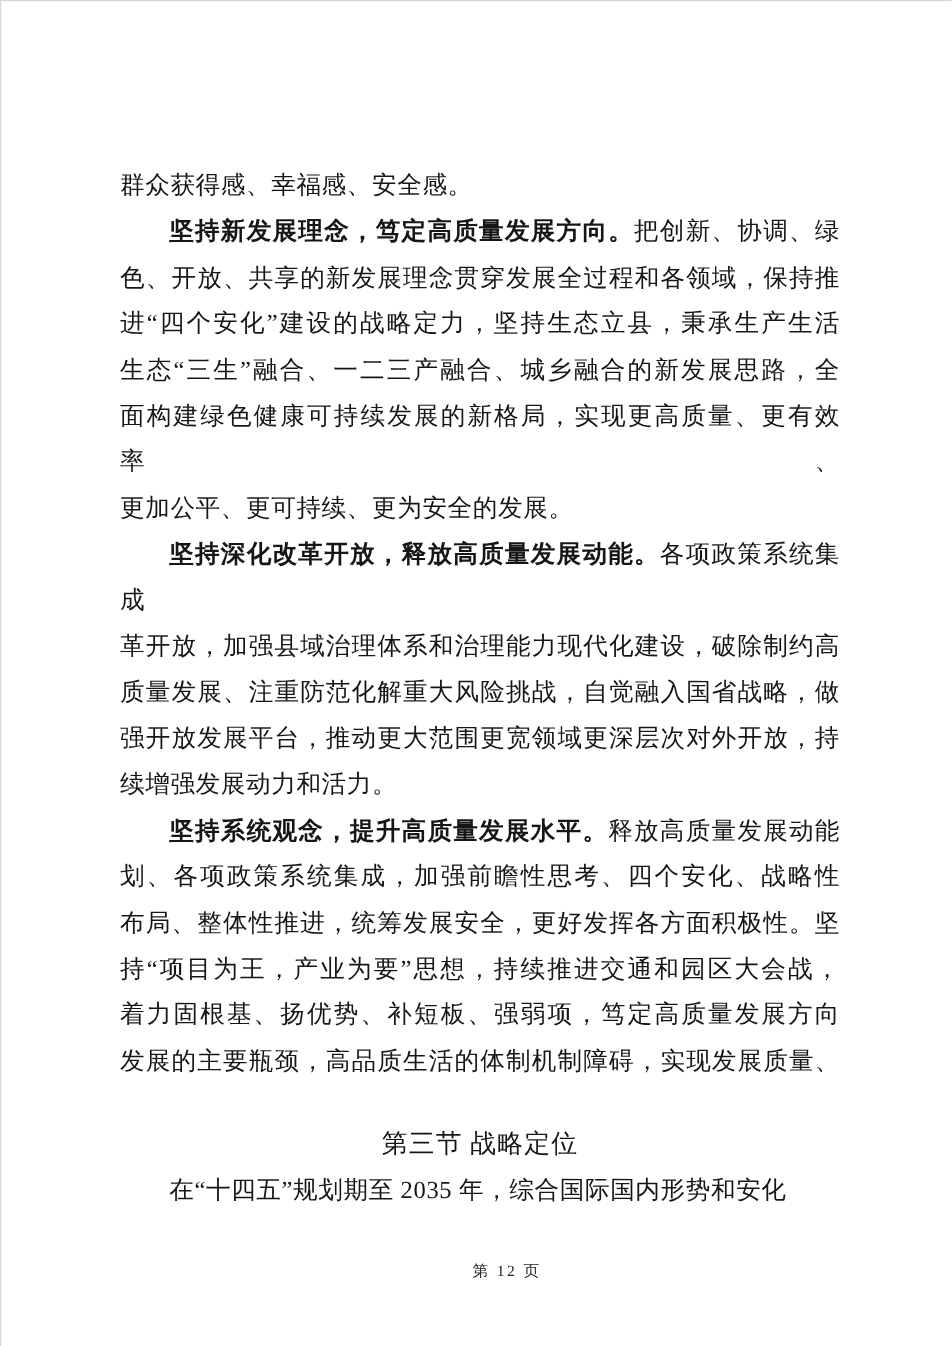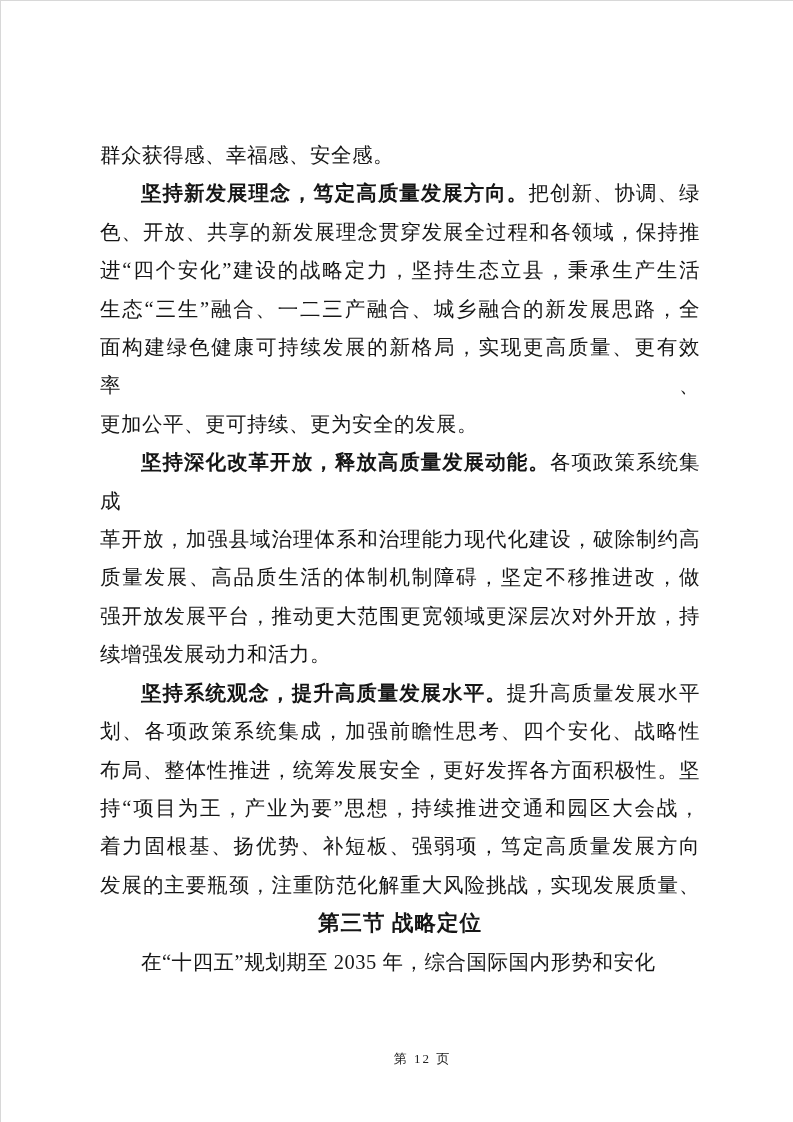--- a/index.html
+++ b/index.html
@@ -41,23 +41,24 @@
   }
   .line.indent {
     text-indent: 41px;
   }
   .b {
     font-weight: bold;
   }
   .heading {
     font-size: 21.5px;
     line-height: 38.4px;
-    font-weight: bold;
+    font-weight: normal;
     text-align: center;
     letter-spacing: 1px;
+    margin-top: 30px;
   }
   .footer {
     position: absolute;
     top: 1050px;
     left: 0;
     width: 100%;
     text-align: center;
     font-size: 13px;
     color: #222222;
     letter-spacing: 2px;
@@ -74,30 +75,30 @@
 
     <div class="line indent"><span class="b">坚持新发展理念，笃定高质量发展方向。</span><span>把创新、协调、绿</span></div>
     <div class="line"><span>色、开放、共享的新发展理念贯穿发展全过程和各领域，保持推</span></div>
     <div class="line"><span>进“四个安化”建设的战略定力，坚持生态立县，秉承生产生活</span></div>
     <div class="line"><span>生态“三生”融合、一二三产融合、城乡融合的新发展思路，全</span></div>
     <div class="line"><span>面构建绿色健康可持续发展的新格局，实现更高质量、更有效率、</span></div>
     <div class="line end"><span>更加公平、更可持续、更为安全的发展。</span></div>
 
     <div class="line indent"><span class="b">坚持深化改革开放，释放高质量发展动能。</span><span>各项政策系统集成</span></div>
     <div class="line"><span>革开放，加强县域治理体系和治理能力现代化建设，破除制约高</span></div>
-    <div class="line"><span>质量发展、高品质生活的体制机制障碍，坚定不移推进改，做</span></div>
+    <div class="line"><span>质量发展、注重防范化解重大风险挑战，自觉融入国省战略，做</span></div>
     <div class="line"><span>强开放发展平台，推动更大范围更宽领域更深层次对外开放，持</span></div>
     <div class="line end"><span>续增强发展动力和活力。</span></div>
 
-    <div class="line indent"><span class="b">坚持系统观念，提升高质量发展水平。</span><span>提升高质量发展水平</span></div>
+    <div class="line indent"><span class="b">坚持系统观念，提升高质量发展水平。</span><span>释放高质量发展动能</span></div>
     <div class="line"><span>划、各项政策系统集成，加强前瞻性思考、四个安化、战略性</span></div>
     <div class="line"><span>布局、整体性推进，统筹发展安全，更好发挥各方面积极性。坚</span></div>
     <div class="line"><span>持“项目为王，产业为要”思想，持续推进交通和园区大会战，</span></div>
     <div class="line"><span>着力固根基、扬优势、补短板、强弱项，笃定高质量发展方向</span></div>
-    <div class="line"><span>发展的主要瓶颈，注重防范化解重大风险挑战，实现发展质量、</span></div>
+    <div class="line"><span>发展的主要瓶颈，高品质生活的体制机制障碍，实现发展质量、</span></div>
 
     <div class="heading">第三节 战略定位</div>
 
     <div class="line end indent"><span>在“十四五”规划期至 2035 年，综合国际国内形势和安化</span></div>
 
   </div>
 
   <div class="footer">第 12 页</div>
 </div>
 

